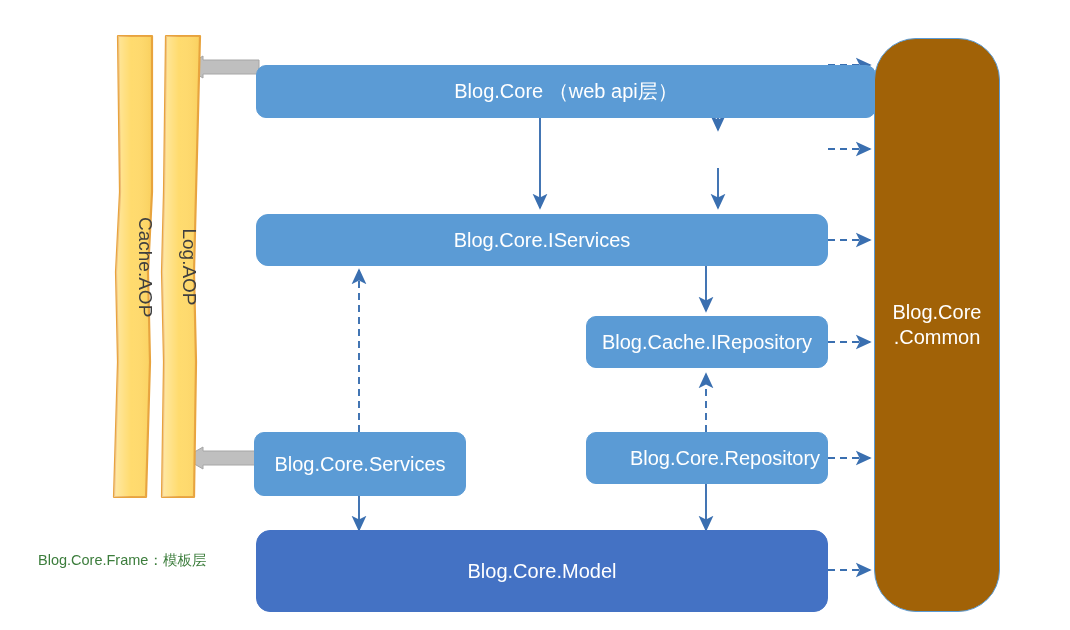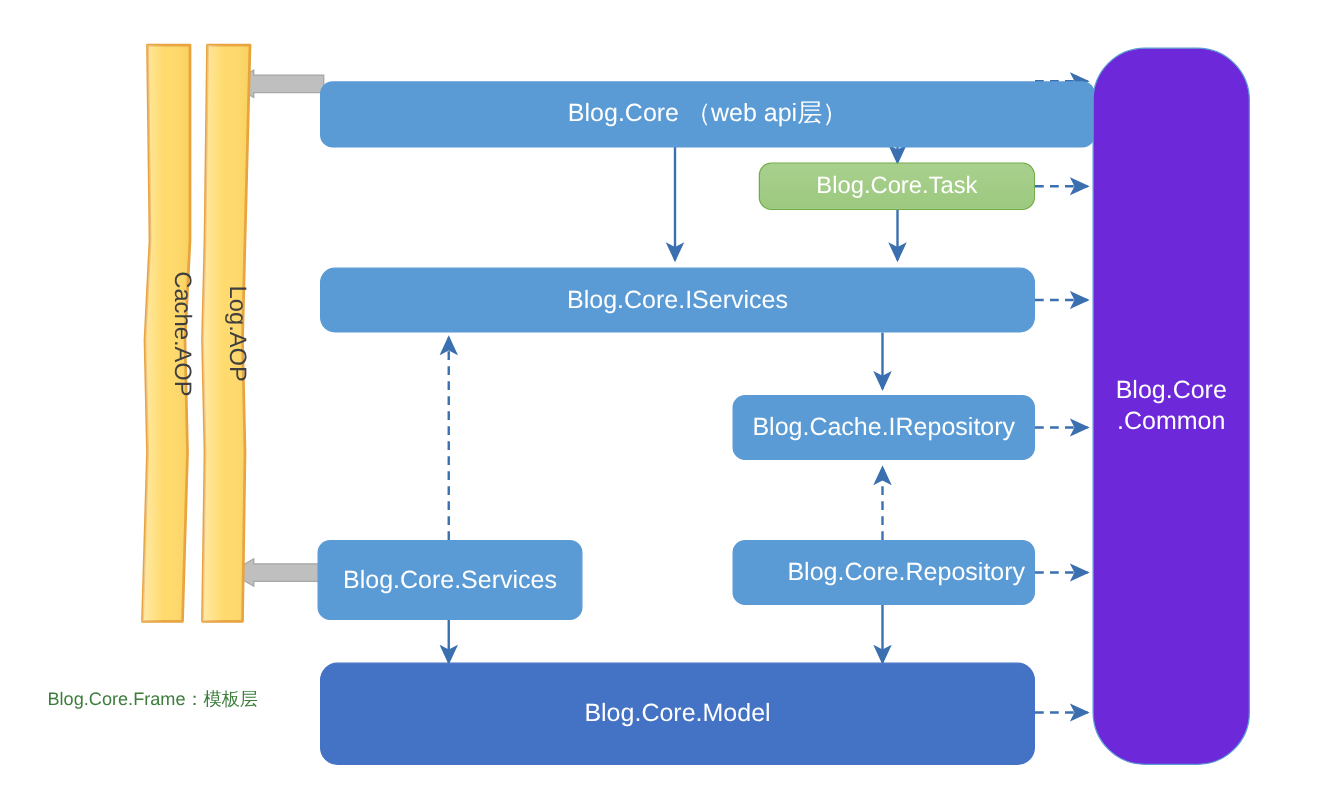--- a/index.html
+++ b/index.html
@@ -35,21 +35,21 @@
   }
   .box-green {
     background: linear-gradient(to bottom, #a9d08e 0%, #9cc97f 100%);
     border: 1px solid #70ad47;
   }
   .box-darkblue {
     background: #4472c4;
     border: 1px solid #4472c4;
   }
   .box-lightblue {
-    background: #6d28d9;
+    background: #a16207;
     border: 1px solid #5b9bd5;
   }
   .r6  { border-radius: 6px; }
   .r10 { border-radius: 10px; }
   .r14 { border-radius: 14px; }
   .r40 { border-radius: 42px; }
 
   
   .aop-bar {
     position: absolute;
@@ -163,23 +163,20 @@
   <div class="conn" style="left:183px; top:447px;">
     <svg width="76" height="22" viewBox="0 0 76 22">
       <path d="M76,4 L20,4 L20,0 L1,11 L20,22 L20,18 L76,18 Z" fill="#bfbfbf" stroke="#a6a6a6" stroke-width="1"></path>
     </svg>
   </div>
 
   <div class="box box-blue r10" style="left:256px; top:38px; width:620px; height:53px;margin-top:27px;">
     <span>Blog.Core （web api层）</span>
   </div>
 
-  <div class="box box-green r10" style="left:607px; top:130px; width:221px; height:38px; font-size:19px;">
-    <span>Blog.Core.Task</span>
-  </div>
 
   <div class="box box-blue r6" style="left:256px; top:214px; width:572px; height:52px;border-radius:12px;">
     <span>Blog.Core.IServices</span>
   </div>
 
   <div class="box box-blue r10" style="left:586px; top:316px; width:242px; height:52px;">
     <span>Blog.Cache.IRepository</span>
   </div>
 
   <div class="box box-blue r10" style="left:254px; top:432px; width:212px; height:64px;">

